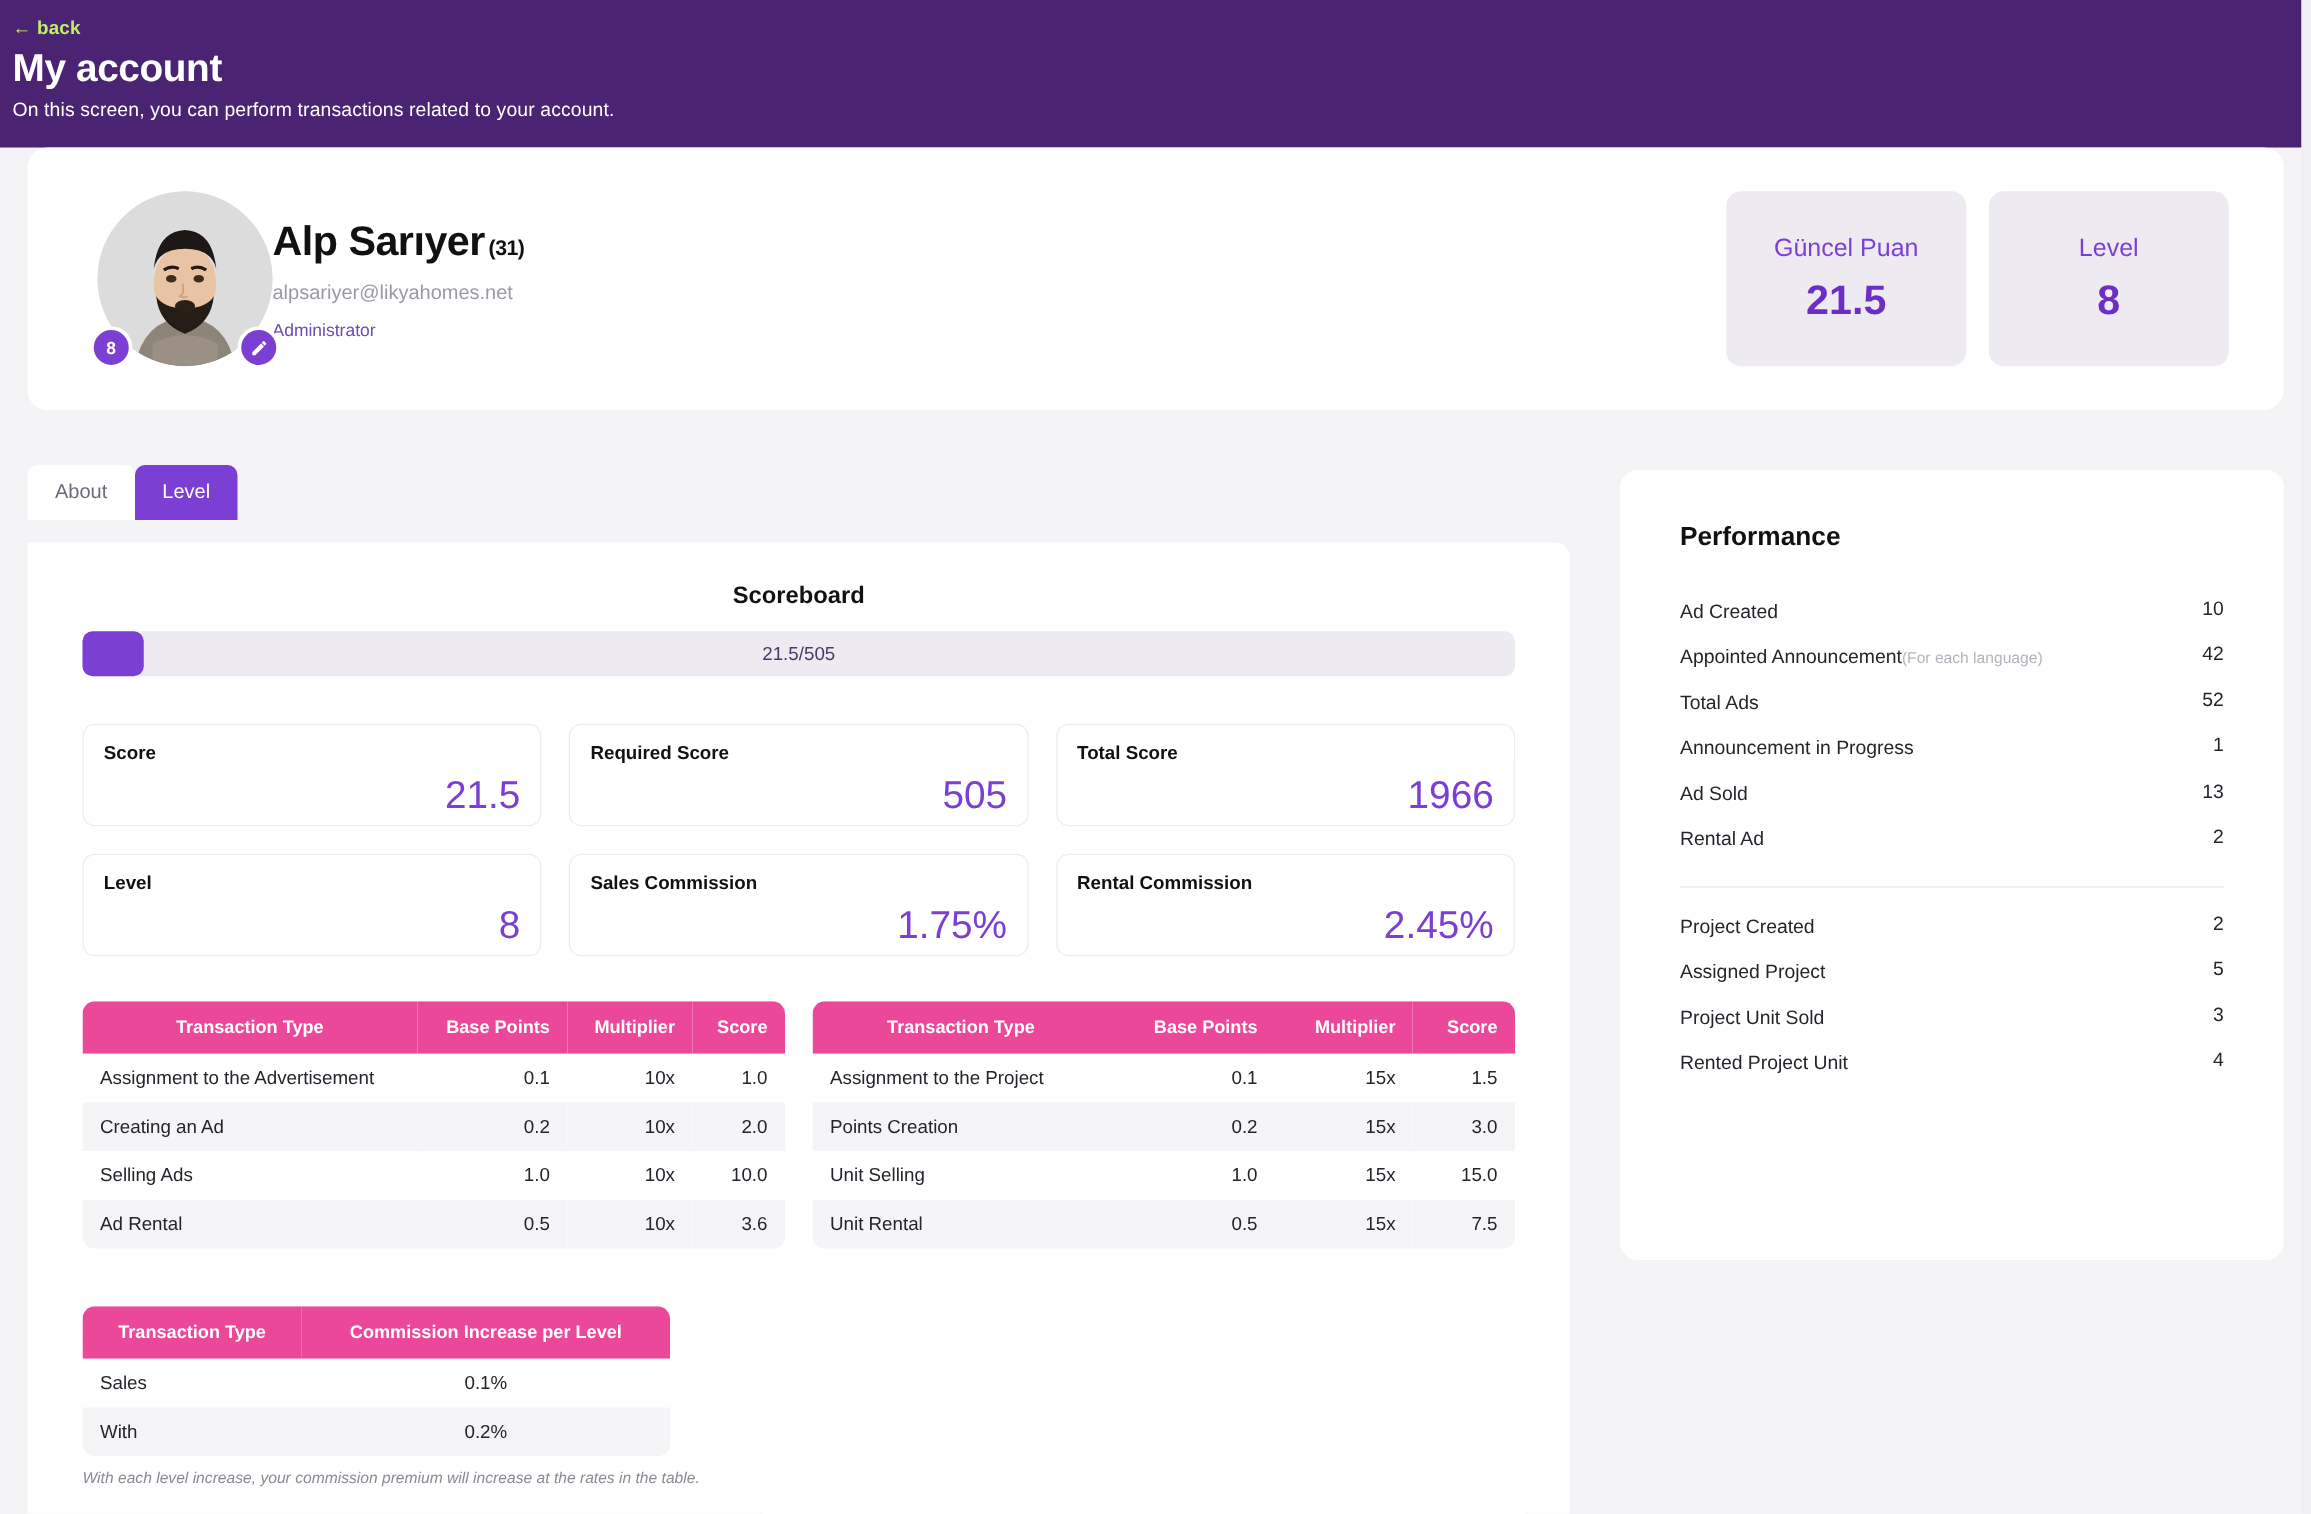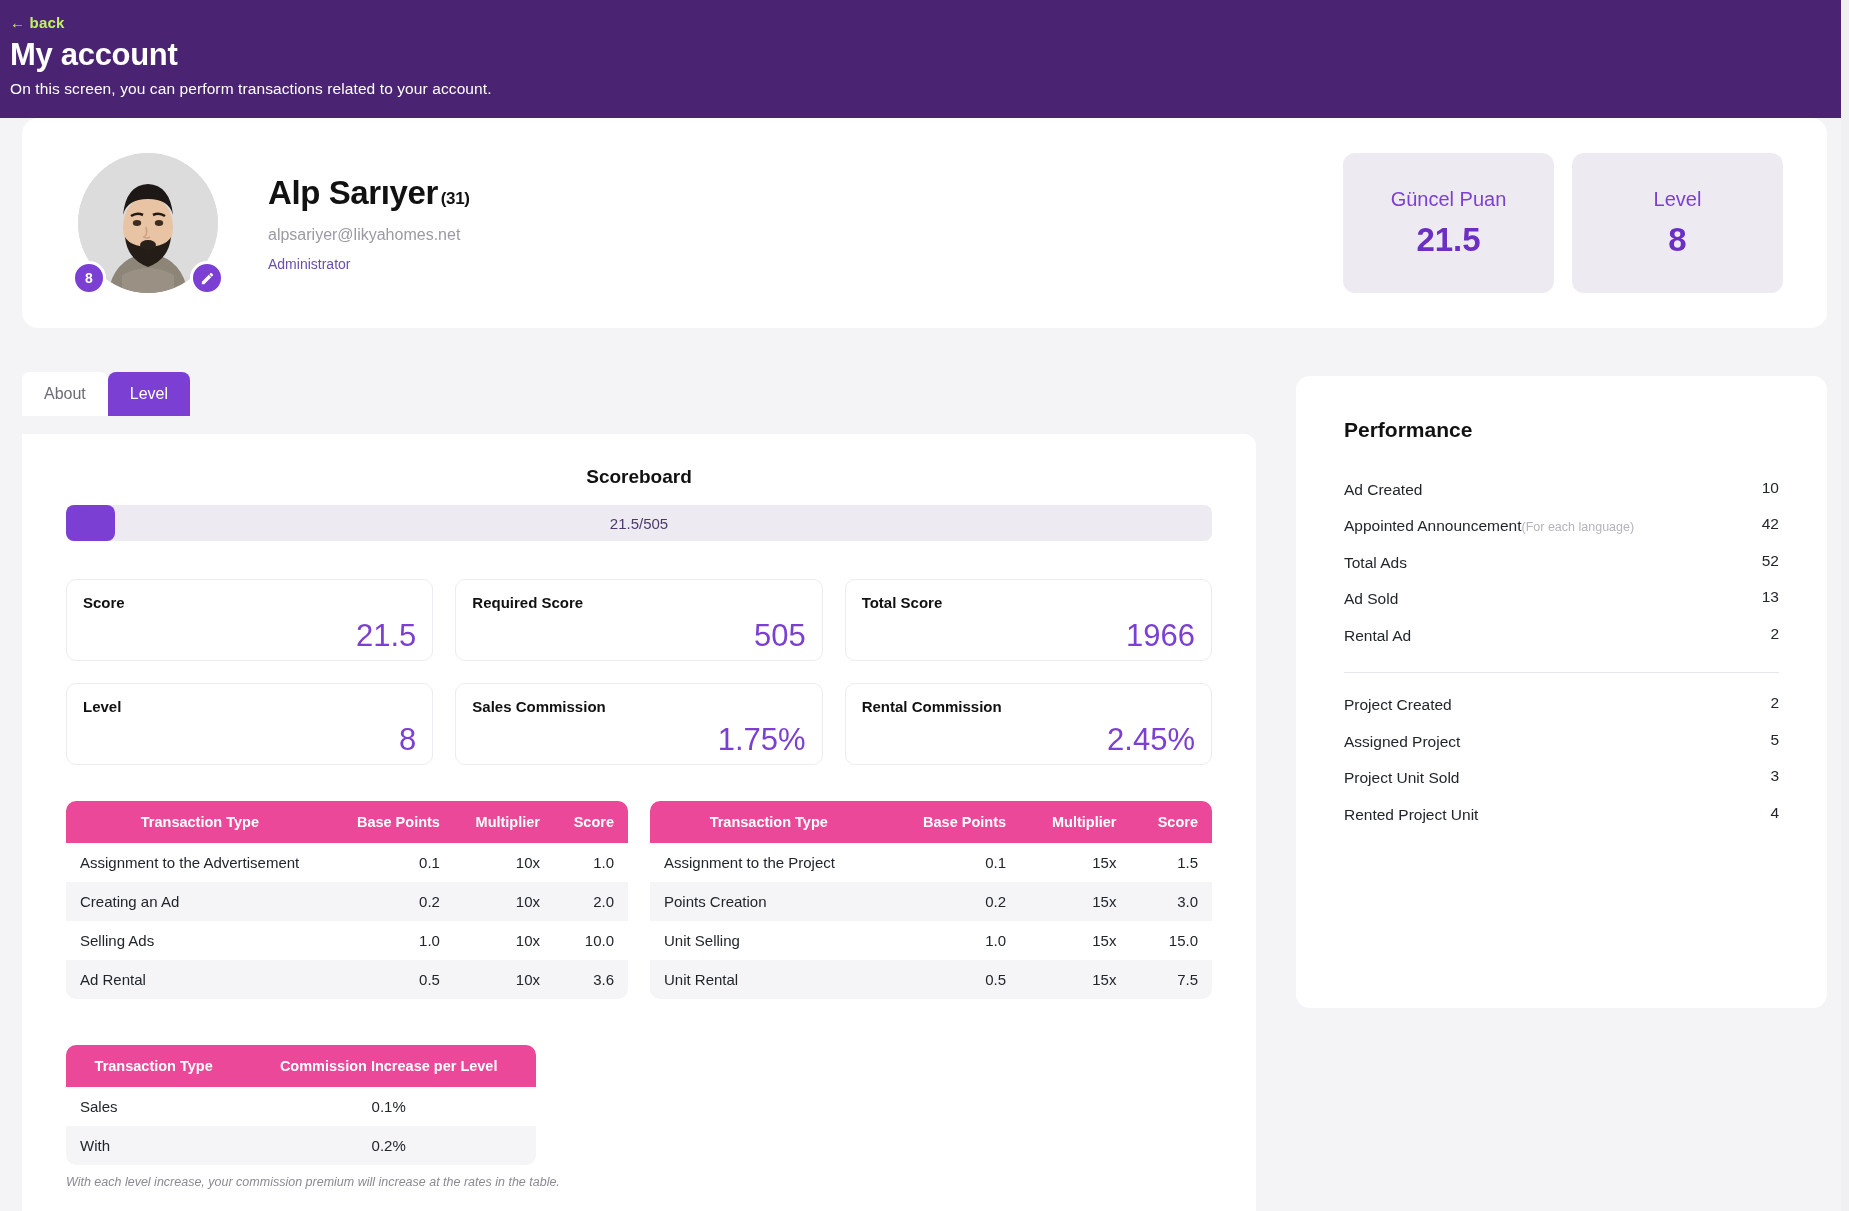--- a/index.html
+++ b/index.html
@@ -63,32 +63,32 @@
   .badge-level, .badge-edit {
     position: absolute; width: 34px; height: 34px; border-radius: 50%;
     background: #7b3fd4; color: #fff; display: flex;
     align-items: center; justify-content: center;
     font-size: 14px; font-weight: 600; border: 3px solid #fff;
     cursor: pointer;
   }
   .badge-level { left: -6px; bottom: -2px; }
   .badge-edit  { right: -6px; bottom: -2px; }
 
-  .profile-info { margin-left: 50px; }
+  .profile-info { }
   .profile-name {
     font-size: 33px; font-weight: 800; color: #111;
     letter-spacing: -.4px; display: flex; align-items: baseline;
   }
   .profile-age { font-size: 17px; font-weight: 700; margin-left: 3px; color: #111; }
   .profile-email { font-size: 16px; color: #9a9aa4; margin-top: 14px; }
   .profile-role  { font-size: 14px; color: #6b4db0; margin-top: 12px; }
 
   .metric-cards { margin-left: auto; display: flex; gap: 18px; }
   .metric-card {
-    width: 211px; height: 140px; background: #eeeaf2; border-radius: 12px;
+    width: 192px; height: 140px; background: #eeeaf2; border-radius: 12px;
     display: flex; flex-direction: column; align-items: center; justify-content: center;
   }
   .metric-label { font-size: 20px; color: #7b3fd4; font-weight: 400; }
   .metric-value { font-size: 33px; color: #6b2fc4; font-weight: 800; margin-top: 10px; }
 
   
   .tabs {
     position: absolute; top: 372px; left: 22px; display: flex; align-items: flex-end;
   }
   .tab {
@@ -385,20 +385,24 @@
   </div>
   <div class="perf-row">
     <div class="perf-label"><span>Appointed Announcement</span><span class="perf-sub">(For each language)</span></div>
     <div class="perf-value">42</div>
   </div>
   <div class="perf-row">
     <div class="perf-label">Total Ads</div>
     <div class="perf-value">52</div>
   </div>
   <div class="perf-row">
+    <div class="perf-label">Announcement in Progress</div>
+    <div class="perf-value">1</div>
+  </div>
+  <div class="perf-row">
     <div class="perf-label">Ad Sold</div>
     <div class="perf-value">13</div>
   </div>
   <div class="perf-row">
     <div class="perf-label">Rental Ad</div>
     <div class="perf-value">2</div>
   </div>
 
   <div class="perf-divider"></div>
 

